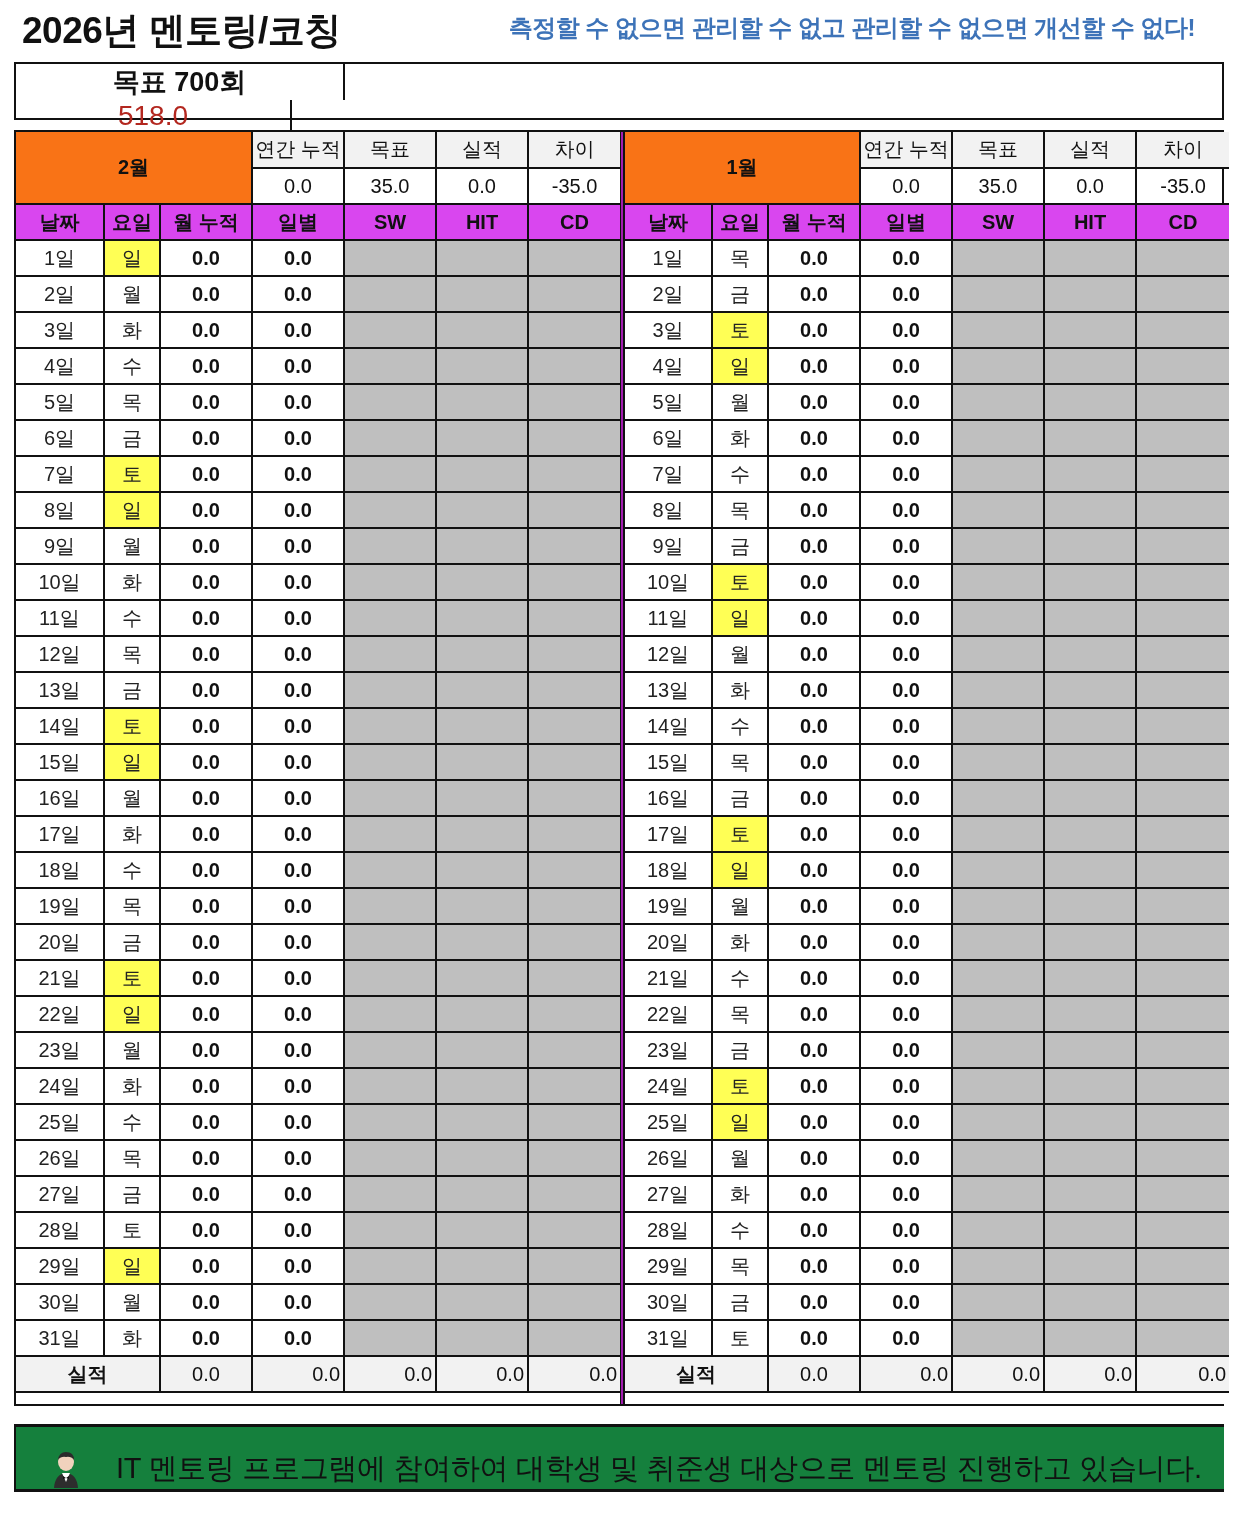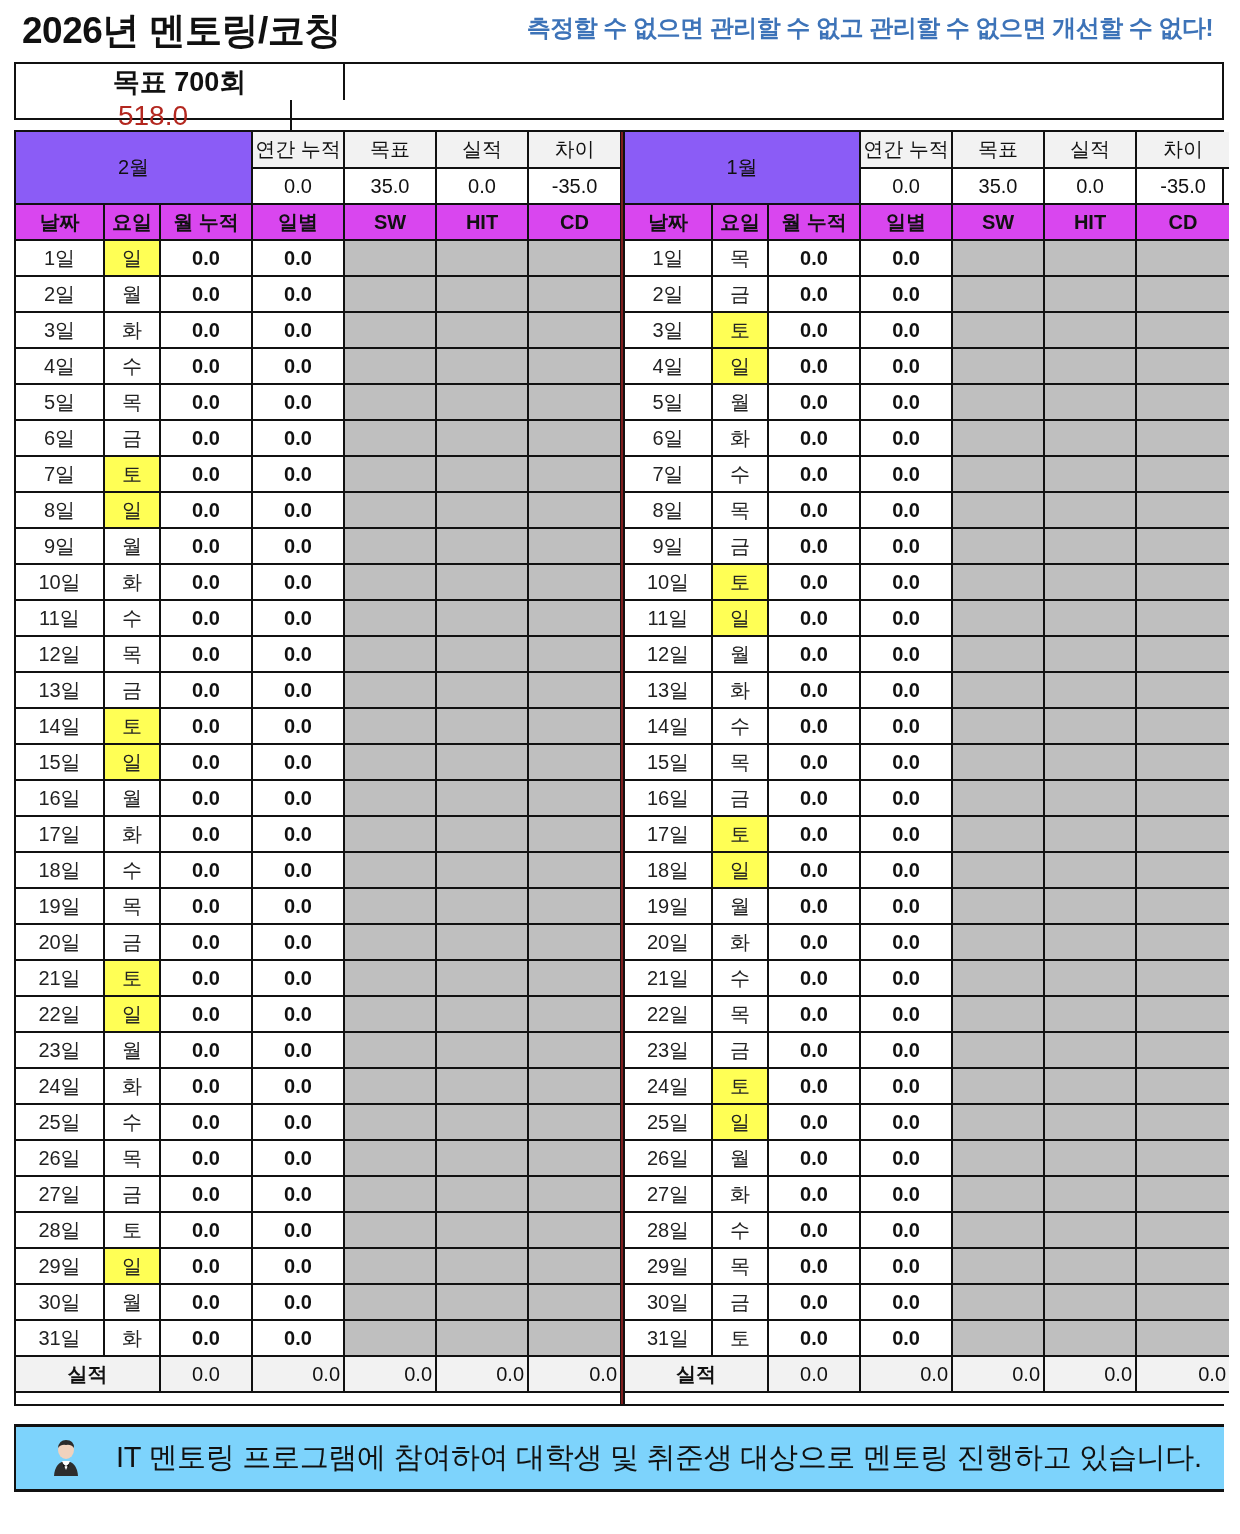--- a/index.html
+++ b/index.html
@@ -1,54 +1,54 @@
 <!DOCTYPE html>
 <html><head>
 <meta charset="utf-8">
 <style>
   * { box-sizing: border-box; margin: 0; padding: 0; }
   html, body { width: 1240px; height: 1534px; background: #ffffff; }
   body { font-family: "Liberation Sans", "DejaVu Sans", sans-serif; color: #111; position: relative; }
 
   .title-bar { position: absolute; left: 0; top: 0; width: 1240px; height: 60px; }
   .main-title { position: absolute; left: 22px; top: 6px; font-size: 37px; font-weight: 700; letter-spacing: -0.5px; color: #111; }
-  .motto { position: absolute; right: 27px; top: 12px; font-size: 24px; font-weight: 700; color: #3d73b8; letter-spacing: -0.5px; }
+  .motto { position: absolute; right: 45px; top: 12px; font-size: 24px; font-weight: 700; color: #3d73b8; letter-spacing: -0.5px; }
 
   .goal-row { position: absolute; left: 14px; top: 62px; width: 1210px; height: 58px; border: 2px solid #111; display: flex; flex-direction: column; }
   .goal-cell { display: flex; align-items: center; justify-content: center; border-right: 2px solid #111; }
   .goal-cell:last-child { border-right: none; }
   .goal-label { font-size: 27px; font-weight: 700; }
   .goal-value { font-size: 28px; color: #b3271f; }
 
   .sheets { position: absolute; left: 14px; top: 130px; width: 1210px; display: flex; border: 2px solid #111; }
   .sheet { width: 605px; }
-  .sheet + .sheet { border-left: 2px solid #7f1d1d; }
+  .sheet + .sheet { border-left: 2px solid #a21caf; }
 
   table.grid { border-collapse: collapse; width: 605px; table-layout: fixed; }
   table.grid td { border: 2px solid #111; height: 36px; text-align: center; vertical-align: middle; font-size: 20px; padding: 0; overflow: hidden; white-space: nowrap; }
   .sheet:first-child table.grid td:first-child { border-left: none; }
   .sheet:last-child table.grid td:last-child { border-right: none; }
   table.grid tr:first-child td { border-top: none; }
 
-  td.month-title { font-size: 33px; font-weight: 400; background: #8b5cf6; }
+  td.month-title { font-size: 33px; font-weight: 700; background: #f97316; }
   td.sum-head { background: #f2f2f2; font-size: 18px; font-weight: 400; height: 42px; }
   td.sum-val { font-size: 26px; text-align: right; padding-right: 2px; height: 46px; }
   td.col-head { background: #d946ef; font-size: 19px; font-weight: 700; height: 40px; }
   td.date { font-size: 20px; color: #222; }
   td.dow { font-size: 19px; color: #222; }
   td.dow.weekend { background: #ffff55; }
   td.num { font-size: 22px; font-weight: 700; }
   td.shade { background: #bfbfbf; }
   tr.total td { background: #f2f2f2; height: 36px; }
   td.total-label { font-size: 22px; font-weight: 700; }
   td.total-val { font-size: 24px; text-align: center; }
   td.total-val.right { text-align: right; padding-right: 3px; }
   tr.spacer td { height: 12px; border-bottom: none; background: #fff; }
 
-  .footer-note { position: absolute; left: 14px; top: 1424px; width: 1210px; height: 68px; background: #7dd3fc; border-top: 3px solid #111; border-bottom: 3px solid #111; border-left: 2px solid #111; display: flex; align-items: center; }
+  .footer-note { position: absolute; left: 14px; top: 1424px; width: 1210px; height: 68px; background: #15803d; border-top: 3px solid #111; border-bottom: 3px solid #111; border-left: 2px solid #111; display: flex; align-items: flex-end; }
   .footer-icon { width: 100px; display: flex; justify-content: center; align-items: center; }
   .footer-text { font-size: 29px; color: #111; letter-spacing: -0.3px; }
 </style>
 </head>
 <body>
 
 <div class="title-bar">
   <div class="main-title">2026년 멘토링/코칭</div>
   <div class="motto">측정할 수 없으면 관리할 수 없고 관리할 수 없으면 개선할 수 없다!</div>
 </div>

